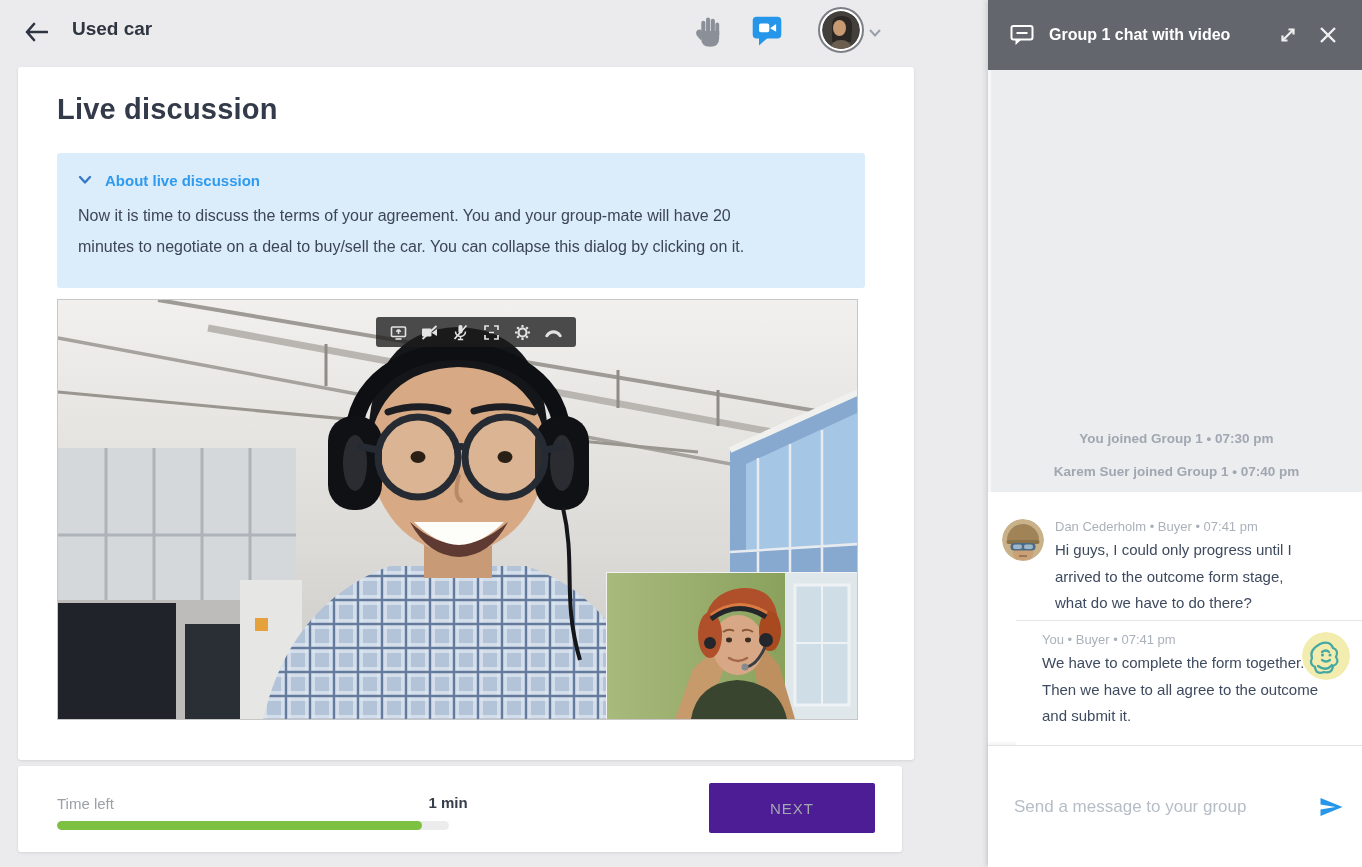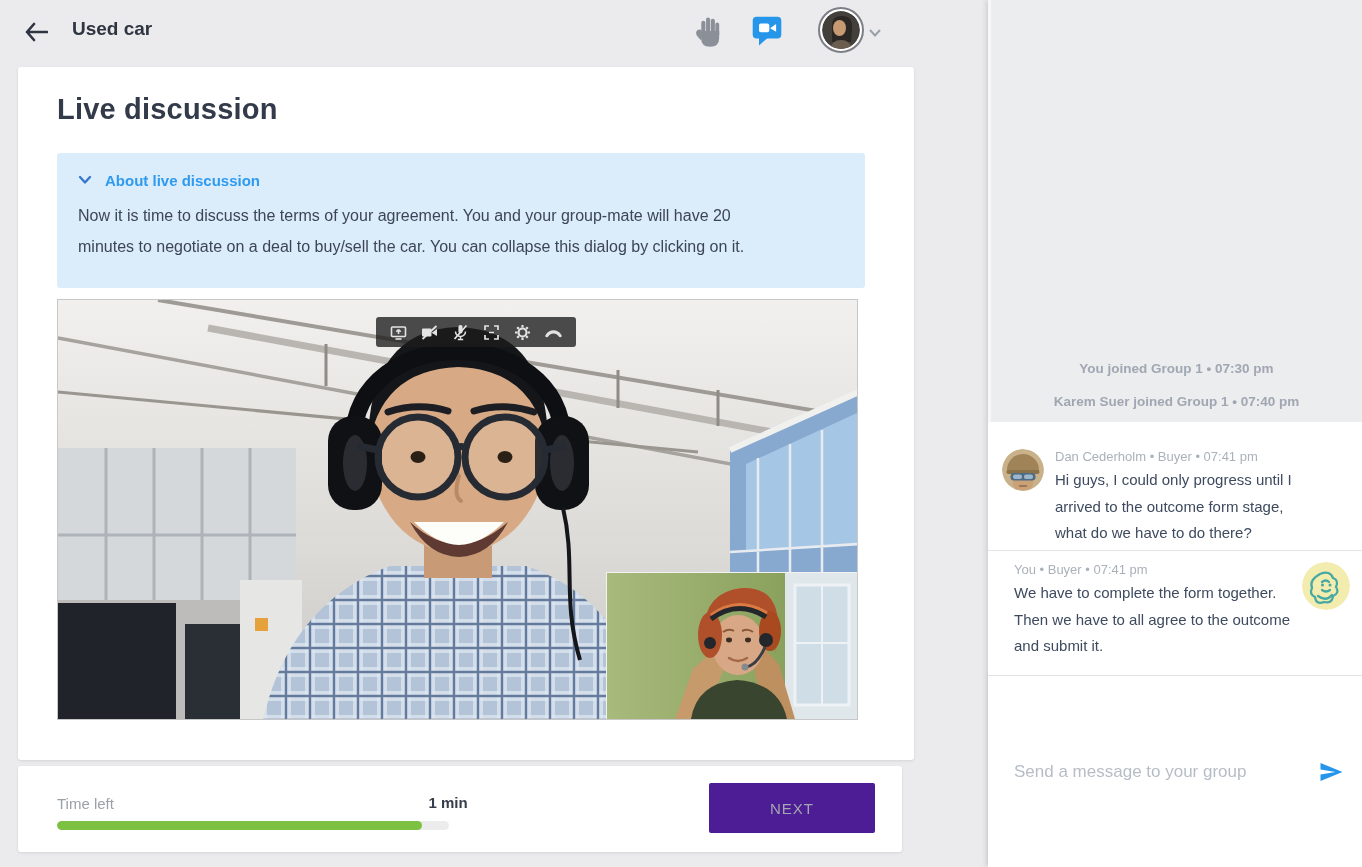--- a/index.html
+++ b/index.html
@@ -54,21 +54,21 @@
   .people-collapse { cursor:pointer; display:flex; align-items:center; }
   .chat-scroll { flex:none; height:422px; background:#ebedee; display:flex; flex-direction:column; justify-content:flex-end; padding-bottom:4px; border-left:3px solid #f7f7f8; }
   .sys-msg { text-align:center; font-size:13.5px; font-weight:bold; color:#a1a7b2; margin:9px 10px; }
   .msg { background:#fff; }
   .msg-dan { height:128px; padding:27px 18px 0 14px; display:flex; }
   .msg-avatar { width:42px; height:42px; border-radius:50%; overflow:hidden; flex:none; }
   .msg-dan .msg-content { margin-left:11px; }
   .msg-meta { font-size:13px; color:#abb1ba; margin-bottom:3px; }
   .msg-text { font-size:15px; line-height:1.77; color:#3e4a5e; }
   .msg-dan .msg-text { max-width:264px; }
-  .msg-you { height:125px; border-top:1px solid #e4e5e7; padding:11px 14px 0 26px; position:relative; }
+  .msg-you { height:125px; border-top:1px solid #e4e5e7; padding:11px 14px 0 26px; position:relative;margin-left:28px; }
   .msg-you .msg-text { max-width:296px; }
   .msg-avatar-you { position:absolute; right:12px; top:11px; width:48px; height:48px; border-radius:50%; overflow:hidden; }
   .input-row { flex:1; border-top:1px solid #e2e3e5; box-shadow:0 -2px 3px rgba(0,0,0,0.06); display:flex; align-items:center; padding:0 16px 0 26px; background:#fff; }
   .chat-input { flex:1; border:none; outline:none; font-family:"Liberation Sans", sans-serif; font-size:17px; color:#701a75; background:transparent; }
   .chat-input::placeholder { color:#b6bdc6; }
   .send-btn { width:30px; height:30px; display:flex; align-items:center; justify-content:center; cursor:pointer; flex:none; }
 </style>
 </head>
 <body>
 
@@ -281,20 +281,42 @@
 <div class="footer-card">
   <div class="time-label">Time left</div>
   <div class="time-value">1 min</div>
   <div class="progress-track">
     <div class="progress-fill" style="width: 93%;"></div>
   </div>
   <button class="next-btn">NEXT</button>
 </div>
 
 <div class="panel">
+  <div class="panel-header">
+    <span class="ph-btn">
+      <svg width="24" height="22" viewBox="0 0 24 22">
+          <rect x="1.5" y="2" width="21" height="13.5" rx="2" stroke="#ffffff" stroke-width="2" fill="none"></rect>
+          <polygon points="5.5,15 5.5,21 12,15" fill="#ffffff"></polygon>
+          <path d="M6.5 9 H17.5" stroke="#ffffff" stroke-width="2"></path>
+        </svg>
+    </span>
+    <span class="panel-header-title">Group 1 chat with video</span>
+    <span class="ph-btn">
+      <svg width="20" height="20" viewBox="0 0 20 20">
+          <path d="M4.5 15.5 L15.5 4.5" stroke="#f0f0f1" stroke-width="2.2" fill="none"></path>
+          <polyline points="10.5,4.5 15.5,4.5 15.5,9.5" stroke="#f0f0f1" stroke-width="2.2" fill="none"></polyline>
+          <polyline points="9.5,15.5 4.5,15.5 4.5,10.5" stroke="#f0f0f1" stroke-width="2.2" fill="none"></polyline>
+        </svg>
+    </span>
+    <span class="ph-btn">
+      <svg width="18" height="18" viewBox="0 0 18 18">
+          <path d="M2 2 L16 16 M16 2 L2 16" stroke="#f0f0f1" stroke-width="2.4" fill="none"></path>
+        </svg>
+    </span>
+  </div>
 
 
   <div class="chat-scroll">
     <div class="sys-msg">You  joined Group 1 • 07:30 pm</div>
     <div class="sys-msg">Karem Suer joined Group 1 • 07:40 pm</div>
   </div>
 
   <div class="msg msg-dan">
     <span class="msg-avatar">
       <svg width="42" height="42" viewBox="0 0 42 42">

